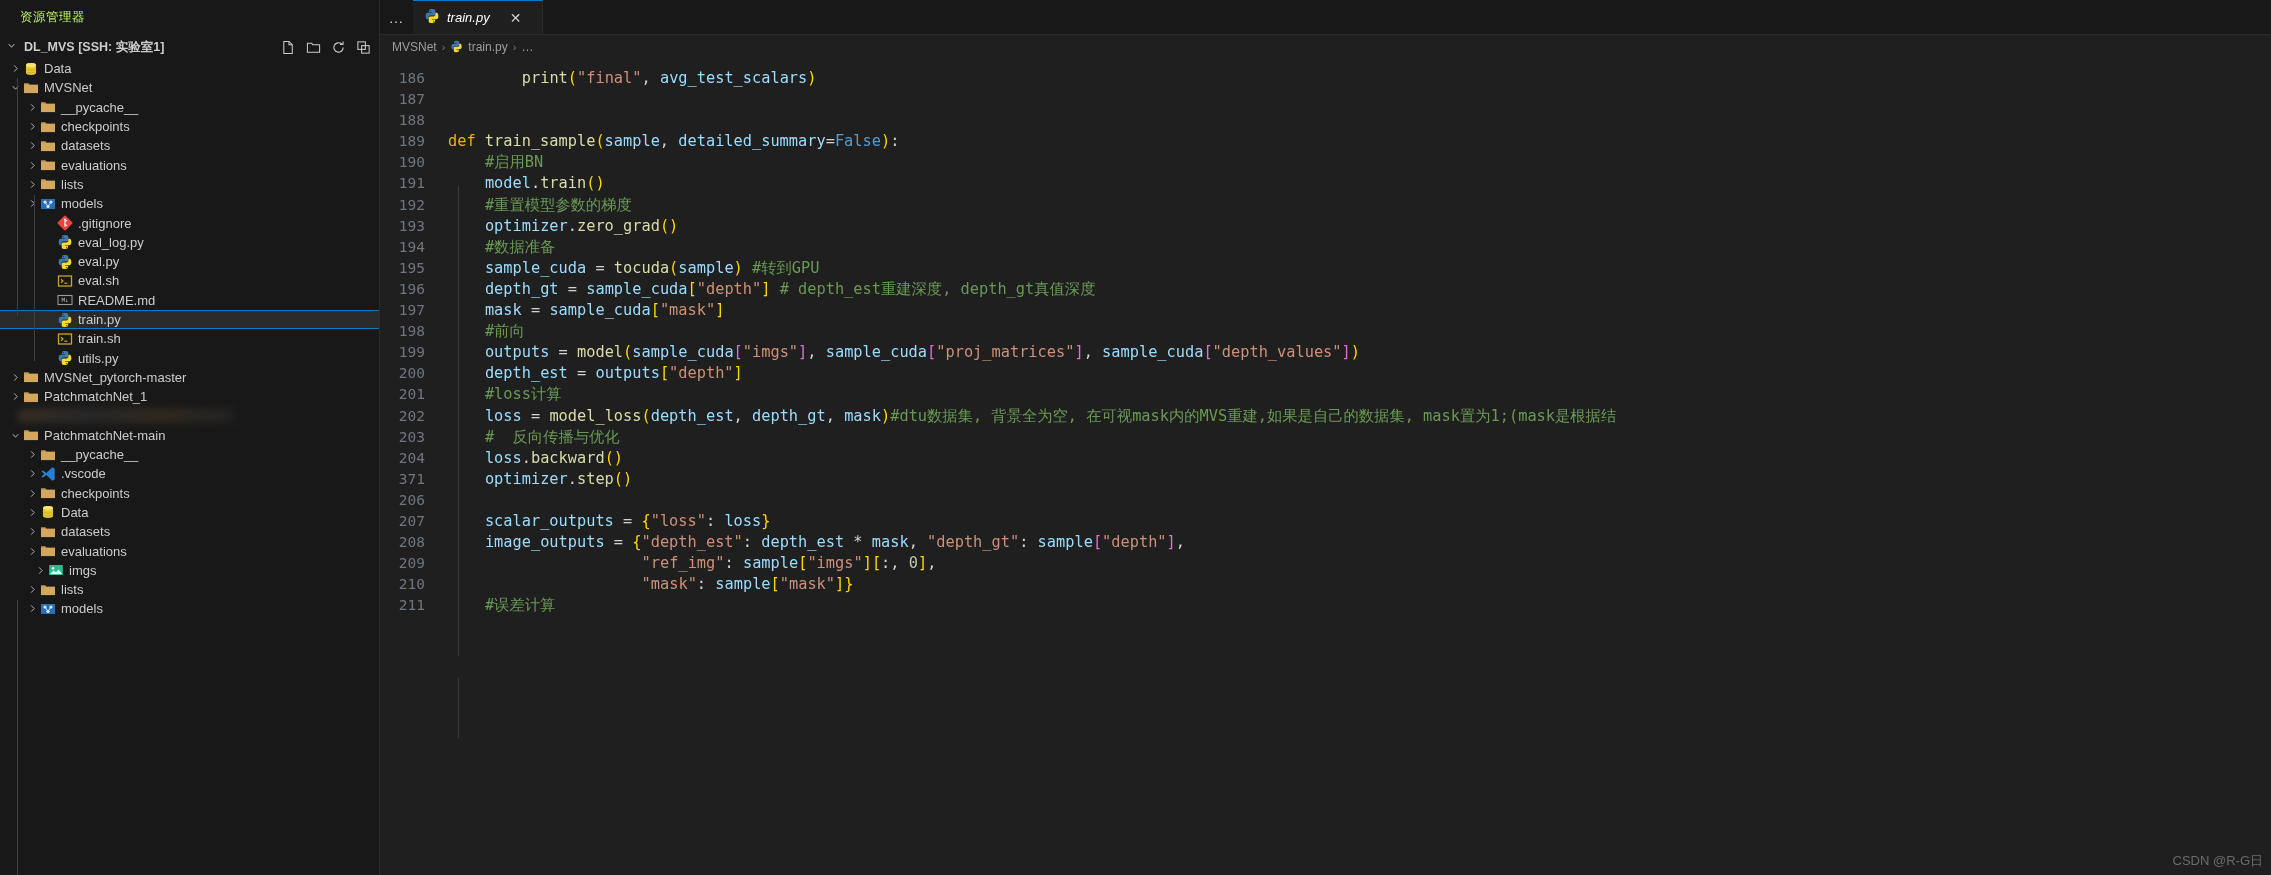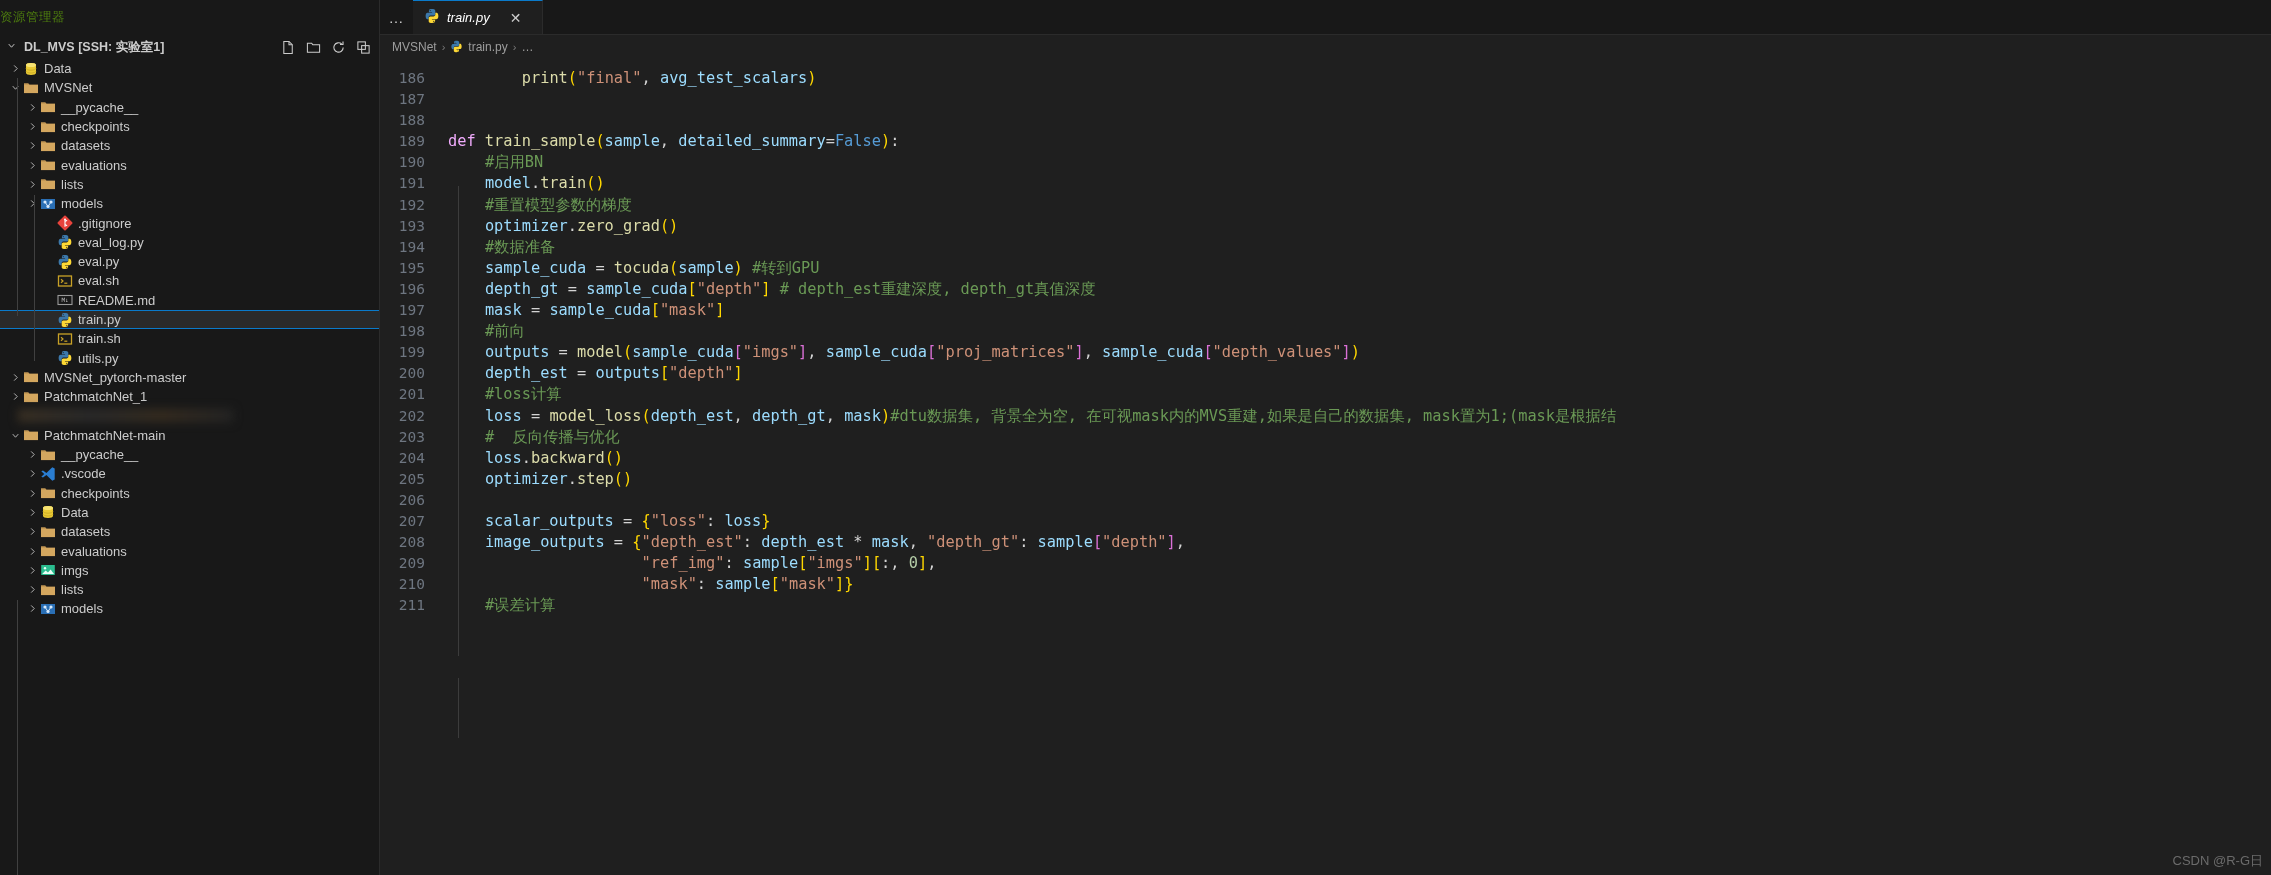--- a/index.html
+++ b/index.html
@@ -15,21 +15,22 @@
   #sidebar {
     width: 380px; height: 875px;
     background: #181818;
     border-right: 1px solid #2b2b2b;
     display: flex; flex-direction: column;
     flex: 0 0 380px;
     position: relative;
   }
   .sb-title {
     height: 35px; line-height: 35px;
-    color: #4d7c0f;
+    padding-left: 20px;
+    color: #bef264;
     font-size: 12.5px;
     letter-spacing: .5px;
     white-space: nowrap;
   }
   .sb-section-header {
     height: 24px;
     display: flex; align-items: center;
     padding-left: 6px;
     color: #cccccc;
     font-size: 12.5px;
@@ -128,21 +129,21 @@
   .gutter {
     width: 62px; flex: 0 0 62px;
     text-align: right; padding-right: 17px;
     color:#6e7681;
     font-size: 14.5px;
   }
   .code-text { position: relative; padding-left: 6px; }
 
   
   .kw       { color:#569cd6; }
-  .kw2      { color:#f0abfc; }
+  .kw2      { color:#eab308; }
   .fn       { color:#dcdcaa; }
   .var      { color:#9cdcfe;margin-top:12px; }
   .str      { color:#ce9178; }
   .num      { color:#b5cea8; }
   .cmt      { color:#6a9955; }
   .plain    { color:#d4d4d4; }
 
   #watermark {
     position:absolute; right: 8px; bottom: 4px;
     color:#6b6b6b; font-size: 13px;
@@ -518,21 +519,21 @@
             </svg>
           </span>
           <span class="ic">
             <svg width="16" height="16" viewBox="0 0 16 16">
               <path d="M1 3.2h4.3l1.2 1.6H15v8.3H1z" fill="#c09553"></path>
               <path d="M1 4.8h14v8.3H1z" fill="#d4a75f"></path>
             </svg>
           </span>
           <span class="lbl">evaluations</span>
         </div>
-        <div class="row" style="padding-left: 25px;">
+        <div class="row" style="padding-left: 33px;">
           <span class="chev">
             <svg width="11" height="11" viewBox="0 0 16 16">
               <path d="M6 3.5 L10.5 8 L6 12.5" fill="none" stroke="#b8b8b8" stroke-width="1.4"></path>
             </svg>
           </span>
           <span class="ic">
             <svg width="16" height="16" viewBox="0 0 16 16">
               <rect x="1.2" y="3" width="13.6" height="10" fill="#2bbd8f"></rect>
               <circle cx="5" cy="6.3" r="1.2" fill="#eafff7"></circle>
               <path d="M2.2 12l3.4-3.6L8 10.6l2.6-3.1L14 12z" fill="#eafff7"></path>
@@ -628,21 +629,21 @@
           <div class="code-line"><span class="gutter">195</span><span class="code-text"><span class="plain"> </span><span class="plain"> </span><span class="plain"> </span><span class="plain"> </span><span class="var">sample_cuda</span><span class="plain"> </span><span class="plain">=</span><span class="plain"> </span><span class="fn">tocuda</span><span style="color:#ffd700">(</span><span class="var">sample</span><span style="color:#ffd700">)</span><span class="plain"> </span><span class="cmt">#转到GPU</span></span></div>
           <div class="code-line"><span class="gutter">196</span><span class="code-text"><span class="plain"> </span><span class="plain"> </span><span class="plain"> </span><span class="plain"> </span><span class="var">depth_gt</span><span class="plain"> </span><span class="plain">=</span><span class="plain"> </span><span class="var">sample_cuda</span><span style="color:#ffd700">[</span><span class="str">"depth"</span><span style="color:#ffd700">]</span><span class="plain"> </span><span class="cmt"># depth_est重建深度, depth_gt真值深度</span></span></div>
           <div class="code-line"><span class="gutter">197</span><span class="code-text"><span class="plain"> </span><span class="plain"> </span><span class="plain"> </span><span class="plain"> </span><span class="var">mask</span><span class="plain"> </span><span class="plain">=</span><span class="plain"> </span><span class="var">sample_cuda</span><span style="color:#ffd700">[</span><span class="str">"mask"</span><span style="color:#ffd700">]</span></span></div>
           <div class="code-line"><span class="gutter">198</span><span class="code-text"><span class="plain"> </span><span class="plain"> </span><span class="plain"> </span><span class="plain"> </span><span class="cmt">#前向</span></span></div>
           <div class="code-line"><span class="gutter">199</span><span class="code-text"><span class="plain"> </span><span class="plain"> </span><span class="plain"> </span><span class="plain"> </span><span class="var">outputs</span><span class="plain"> </span><span class="plain">=</span><span class="plain"> </span><span class="fn">model</span><span style="color:#ffd700">(</span><span class="var">sample_cuda</span><span style="color:#da70d6">[</span><span class="str">"imgs"</span><span style="color:#da70d6">]</span><span class="plain">,</span><span class="plain"> </span><span class="var">sample_cuda</span><span style="color:#da70d6">[</span><span class="str">"proj_matrices"</span><span style="color:#da70d6">]</span><span class="plain">,</span><span class="plain"> </span><span class="var">sample_cuda</span><span style="color:#da70d6">[</span><span class="str">"depth_values"</span><span style="color:#da70d6">]</span><span style="color:#ffd700">)</span></span></div>
           <div class="code-line"><span class="gutter">200</span><span class="code-text"><span class="plain"> </span><span class="plain"> </span><span class="plain"> </span><span class="plain"> </span><span class="var">depth_est</span><span class="plain"> </span><span class="plain">=</span><span class="plain"> </span><span class="var">outputs</span><span style="color:#ffd700">[</span><span class="str">"depth"</span><span style="color:#ffd700">]</span></span></div>
           <div class="code-line"><span class="gutter">201</span><span class="code-text"><span class="plain"> </span><span class="plain"> </span><span class="plain"> </span><span class="plain"> </span><span class="cmt">#loss计算</span></span></div>
           <div class="code-line"><span class="gutter">202</span><span class="code-text"><span class="plain"> </span><span class="plain"> </span><span class="plain"> </span><span class="plain"> </span><span class="var">loss</span><span class="plain"> </span><span class="plain">=</span><span class="plain"> </span><span class="fn">model_loss</span><span style="color:#ffd700">(</span><span class="var">depth_est</span><span class="plain">,</span><span class="plain"> </span><span class="var">depth_gt</span><span class="plain">,</span><span class="plain"> </span><span class="var">mask</span><span style="color:#ffd700">)</span><span class="cmt">#dtu数据集, 背景全为空, 在可视mask内的MVS重建,如果是自己的数据集, mask置为1;(mask是根据结</span></span></div>
           <div class="code-line"><span class="gutter">203</span><span class="code-text"><span class="plain"> </span><span class="plain"> </span><span class="plain"> </span><span class="plain"> </span><span class="cmt">#  反向传播与优化</span></span></div>
           <div class="code-line"><span class="gutter">204</span><span class="code-text"><span class="plain"> </span><span class="plain"> </span><span class="plain"> </span><span class="plain"> </span><span class="var">loss</span><span class="plain">.</span><span class="fn">backward</span><span style="color:#ffd700">(</span><span style="color:#ffd700">)</span></span></div>
-          <div class="code-line"><span class="gutter">205</span><span class="code-text"><span class="plain"> </span><span class="plain"> </span><span class="plain"> </span><span class="plain"> </span><span class="var">optimizer</span><span class="plain">.</span><span class="fn">step</span><span style="color:#ffd700">(</span><span style="color:#ffd700">)</span></span></div>
+          <div class="code-line"><span class="gutter">371</span><span class="code-text"><span class="plain"> </span><span class="plain"> </span><span class="plain"> </span><span class="plain"> </span><span class="var">optimizer</span><span class="plain">.</span><span class="fn">step</span><span style="color:#ffd700">(</span><span style="color:#ffd700">)</span></span></div>
           <div class="code-line"><span class="gutter">206</span><span class="code-text"></span></div>
           <div class="code-line"><span class="gutter">207</span><span class="code-text"><span class="plain"> </span><span class="plain"> </span><span class="plain"> </span><span class="plain"> </span><span class="var">scalar_outputs</span><span class="plain"> </span><span class="plain">=</span><span class="plain"> </span><span style="color:#ffd700">{</span><span class="str">"loss"</span><span class="plain">:</span><span class="plain"> </span><span class="var">loss</span><span style="color:#ffd700">}</span></span></div>
           <div class="code-line"><span class="gutter">208</span><span class="code-text"><span class="plain"> </span><span class="plain"> </span><span class="plain"> </span><span class="plain"> </span><span class="var">image_outputs</span><span class="plain"> </span><span class="plain">=</span><span class="plain"> </span><span style="color:#ffd700">{</span><span class="str">"depth_est"</span><span class="plain">:</span><span class="plain"> </span><span class="var">depth_est</span><span class="plain"> </span><span class="plain">*</span><span class="plain"> </span><span class="var">mask</span><span class="plain">,</span><span class="plain"> </span><span class="str">"depth_gt"</span><span class="plain">:</span><span class="plain"> </span><span class="var">sample</span><span style="color:#da70d6">[</span><span class="str">"depth"</span><span style="color:#da70d6">]</span><span class="plain">,</span></span></div>
           <div class="code-line"><span class="gutter">209</span><span class="code-text"><span class="plain"> </span><span class="plain"> </span><span class="plain"> </span><span class="plain"> </span><span class="plain"> </span><span class="plain"> </span><span class="plain"> </span><span class="plain"> </span><span class="plain"> </span><span class="plain"> </span><span class="plain"> </span><span class="plain"> </span><span class="plain"> </span><span class="plain"> </span><span class="plain"> </span><span class="plain"> </span><span class="plain"> </span><span class="plain"> </span><span class="plain"> </span><span class="plain"> </span><span class="plain"> </span><span class="str">"ref_img"</span><span class="plain">:</span><span class="plain"> </span><span class="var">sample</span><span style="color:#ffd700">[</span><span class="str">"imgs"</span><span style="color:#ffd700">]</span><span style="color:#ffd700">[</span><span class="plain">:</span><span class="plain">,</span><span class="plain"> </span><span class="num">0</span><span style="color:#ffd700">]</span><span class="plain">,</span></span></div>
           <div class="code-line"><span class="gutter">210</span><span class="code-text"><span class="plain"> </span><span class="plain"> </span><span class="plain"> </span><span class="plain"> </span><span class="plain"> </span><span class="plain"> </span><span class="plain"> </span><span class="plain"> </span><span class="plain"> </span><span class="plain"> </span><span class="plain"> </span><span class="plain"> </span><span class="plain"> </span><span class="plain"> </span><span class="plain"> </span><span class="plain"> </span><span class="plain"> </span><span class="plain"> </span><span class="plain"> </span><span class="plain"> </span><span class="plain"> </span><span class="str">"mask"</span><span class="plain">:</span><span class="plain"> </span><span class="var">sample</span><span style="color:#ffd700">[</span><span class="str">"mask"</span><span style="color:#ffd700">]</span><span style="color:#ffd700">}</span></span></div>
           <div class="code-line"><span class="gutter">211</span><span class="code-text"><span class="plain"> </span><span class="plain"> </span><span class="plain"> </span><span class="plain"> </span><span class="cmt">#误差计算</span></span></div>
         </div>
       <div id="watermark">CSDN @R-G日</div>
     <div style="position: absolute; width: 1px; background: rgb(60, 60, 60); left: 78px; top: 128px; height: 470px;"></div>
         <div style="position: absolute; width: 1px; background: rgb(60, 60, 60); left: 78px; top: 620px; height: 60px;"></div>

